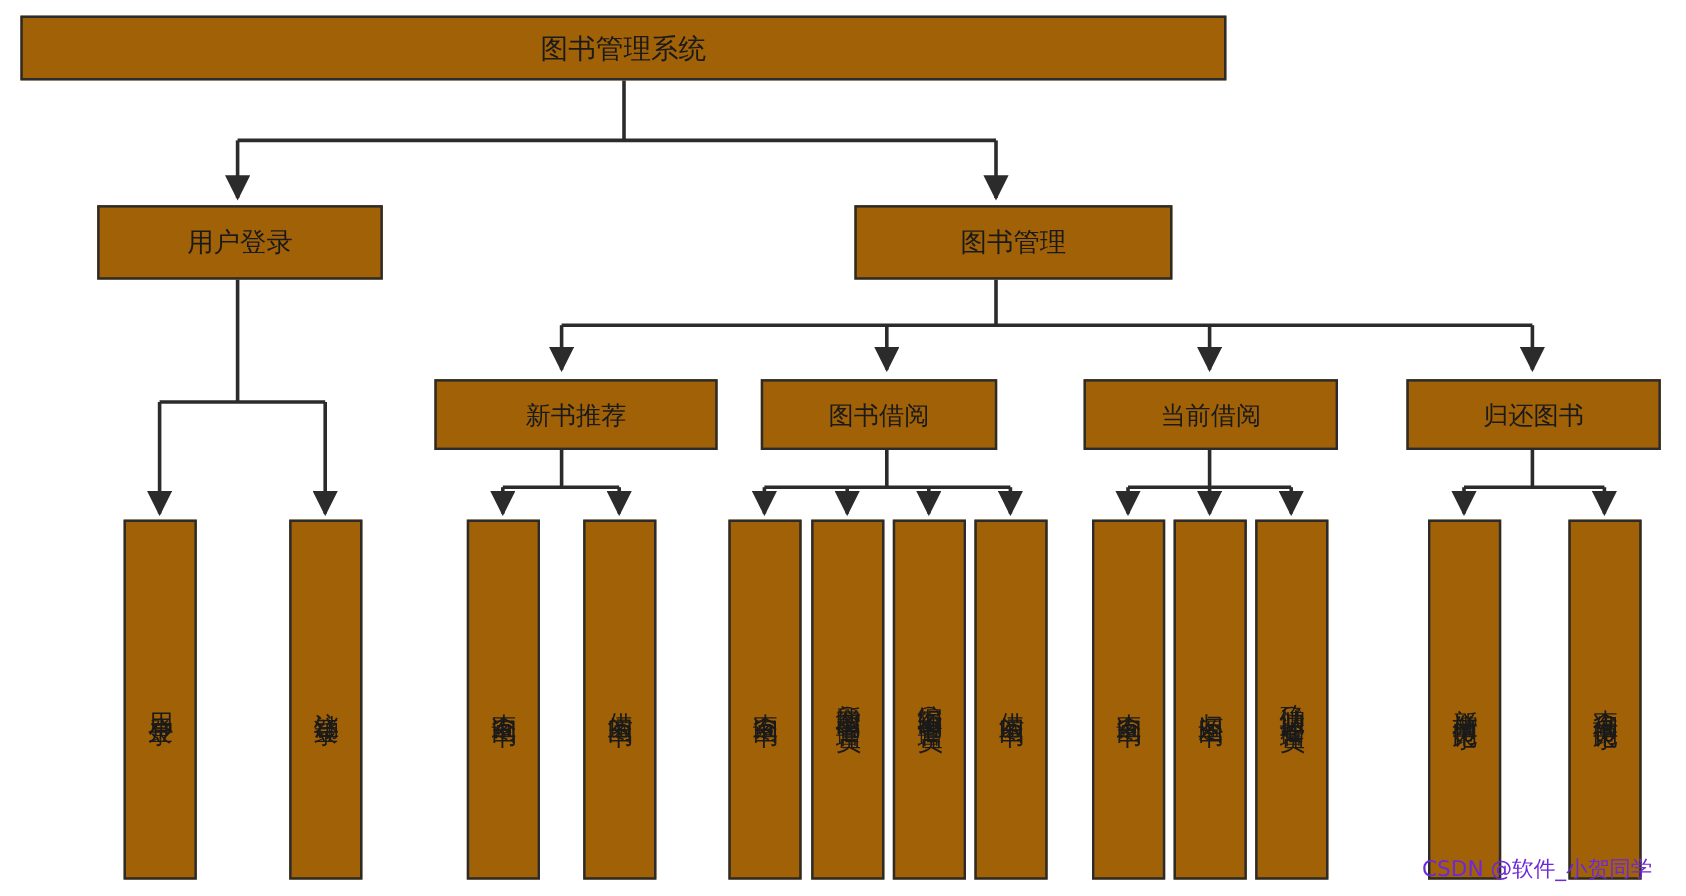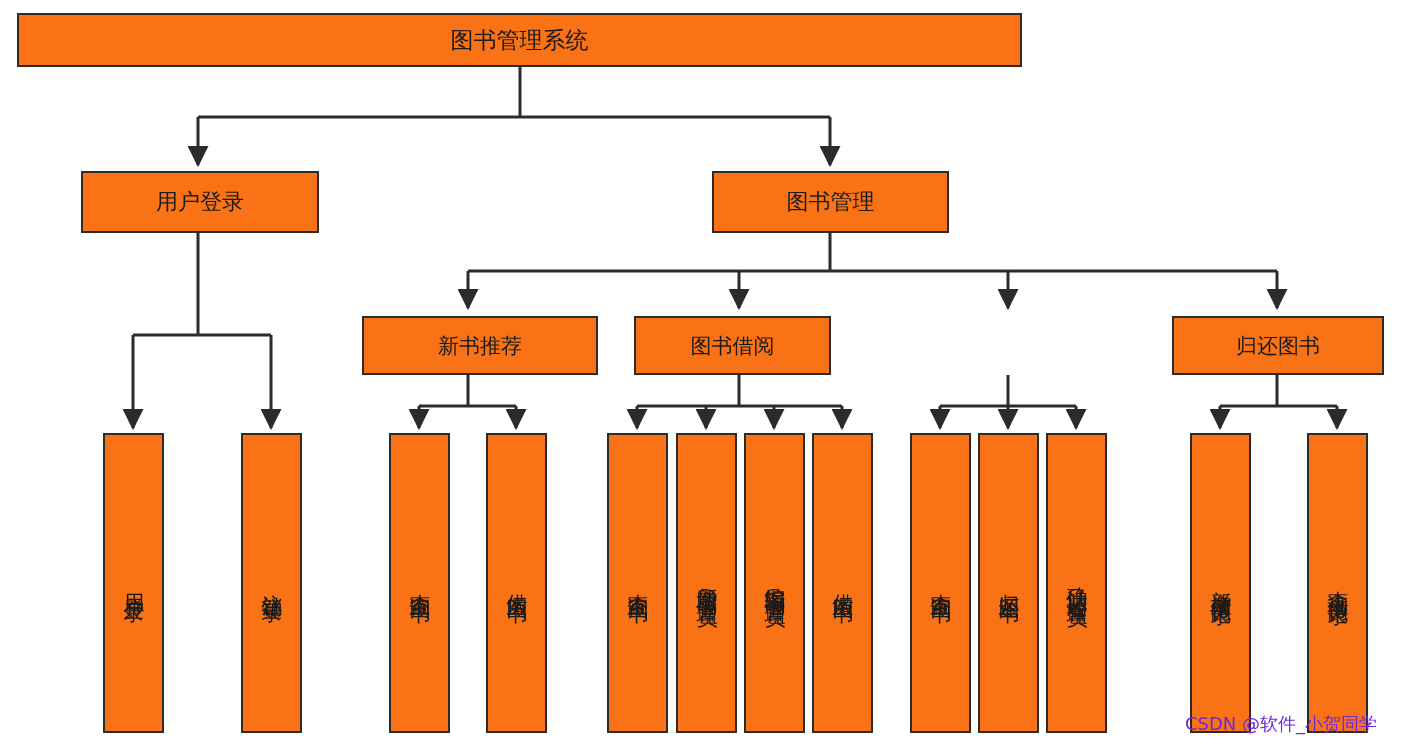--- a/index.html
+++ b/index.html
@@ -12,21 +12,21 @@
     width: 1405px;
     height: 747px;
     background: #ffffff;
     font-family: "DejaVu Sans", "Liberation Sans", sans-serif;
     overflow: hidden;
   }
   .node {
     position: absolute;
     box-sizing: border-box;
     border: 2px solid #2b2b2b;
-    background: #f97316;
+    background: #a16207;
     display: flex;
     align-items: center;
     justify-content: center;
     color: #1a1a1a;
   }
   .node.root { font-size: 23px; }
   .node.level1 { font-size: 22px; }
   .node.level2 { font-size: 21px; }
   .node.leaf {
     font-size: 21px;
@@ -117,29 +117,32 @@
     </g>
   </svg>
 
   <div class="node root" style="left:17px; top:13px; width:1005px; height:54px;">
     <span class="label">图书管理系统</span>
   </div>
 
   <div class="node level1" style="left:81px; top:171px; width:238px; height:62px;">
     <span class="label">用户登录</span>
   </div>
-  <div class="node level1" style="left:712px; top:171px; width:237px; height:62px;">
+  <div class="node level1" style="left:712px; top:171px; width:265px; height:62px;">
     <span class="label">图书管理</span>
   </div>
 
   <div class="node level2" style="left:362px; top:316px; width:236px; height:59px;">
     <span class="label">新书推荐</span>
   </div>
   <div class="node level2" style="left:634px; top:316px; width:197px; height:59px;">
     <span class="label">图书借阅</span>
+  </div>
+  <div class="node level2" style="left:903px; top:316px; width:212px; height:59px;">
+    <span class="label">当前借阅</span>
   </div>
   <div class="node level2" style="left:1172px; top:316px; width:212px; height:59px;">
     <span class="label">归还图书</span>
   </div>
 
   <div class="node leaf" style="left:103px; top:433px; width:61px; height:300px;">
     <span class="label">用户登录</span>
   </div>
   <div class="node leaf" style="left:241px; top:433px; width:61px; height:300px;">
     <span class="label">注销登录</span>

